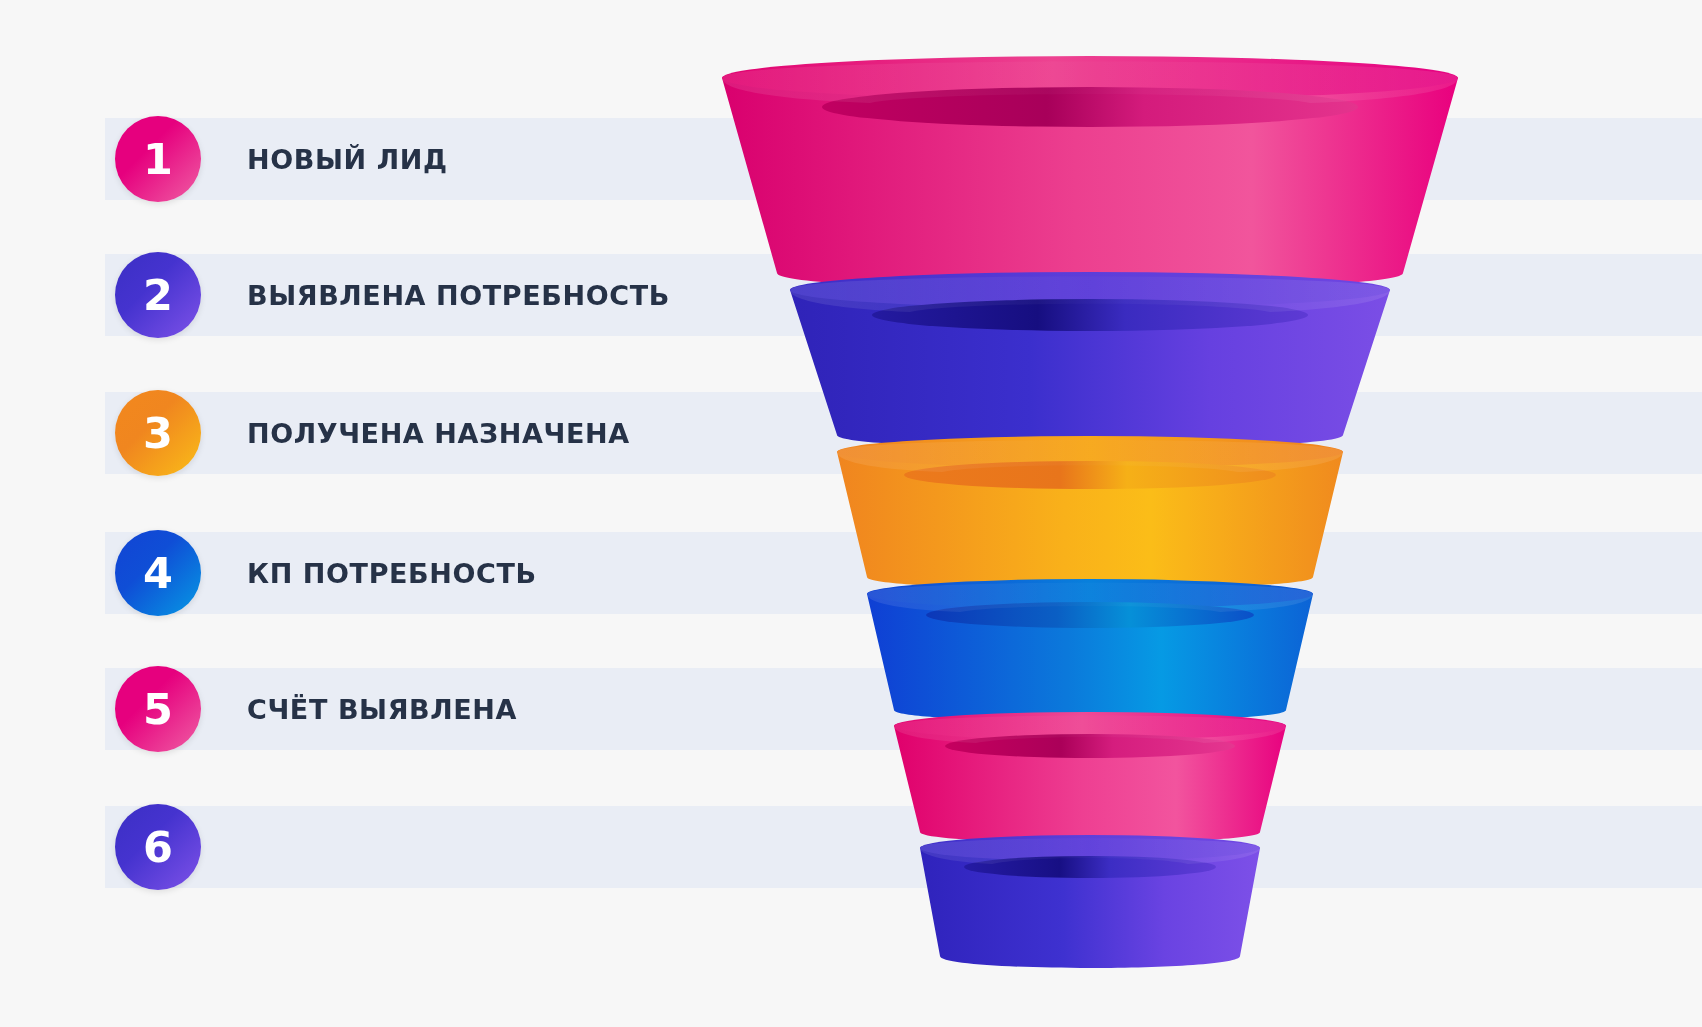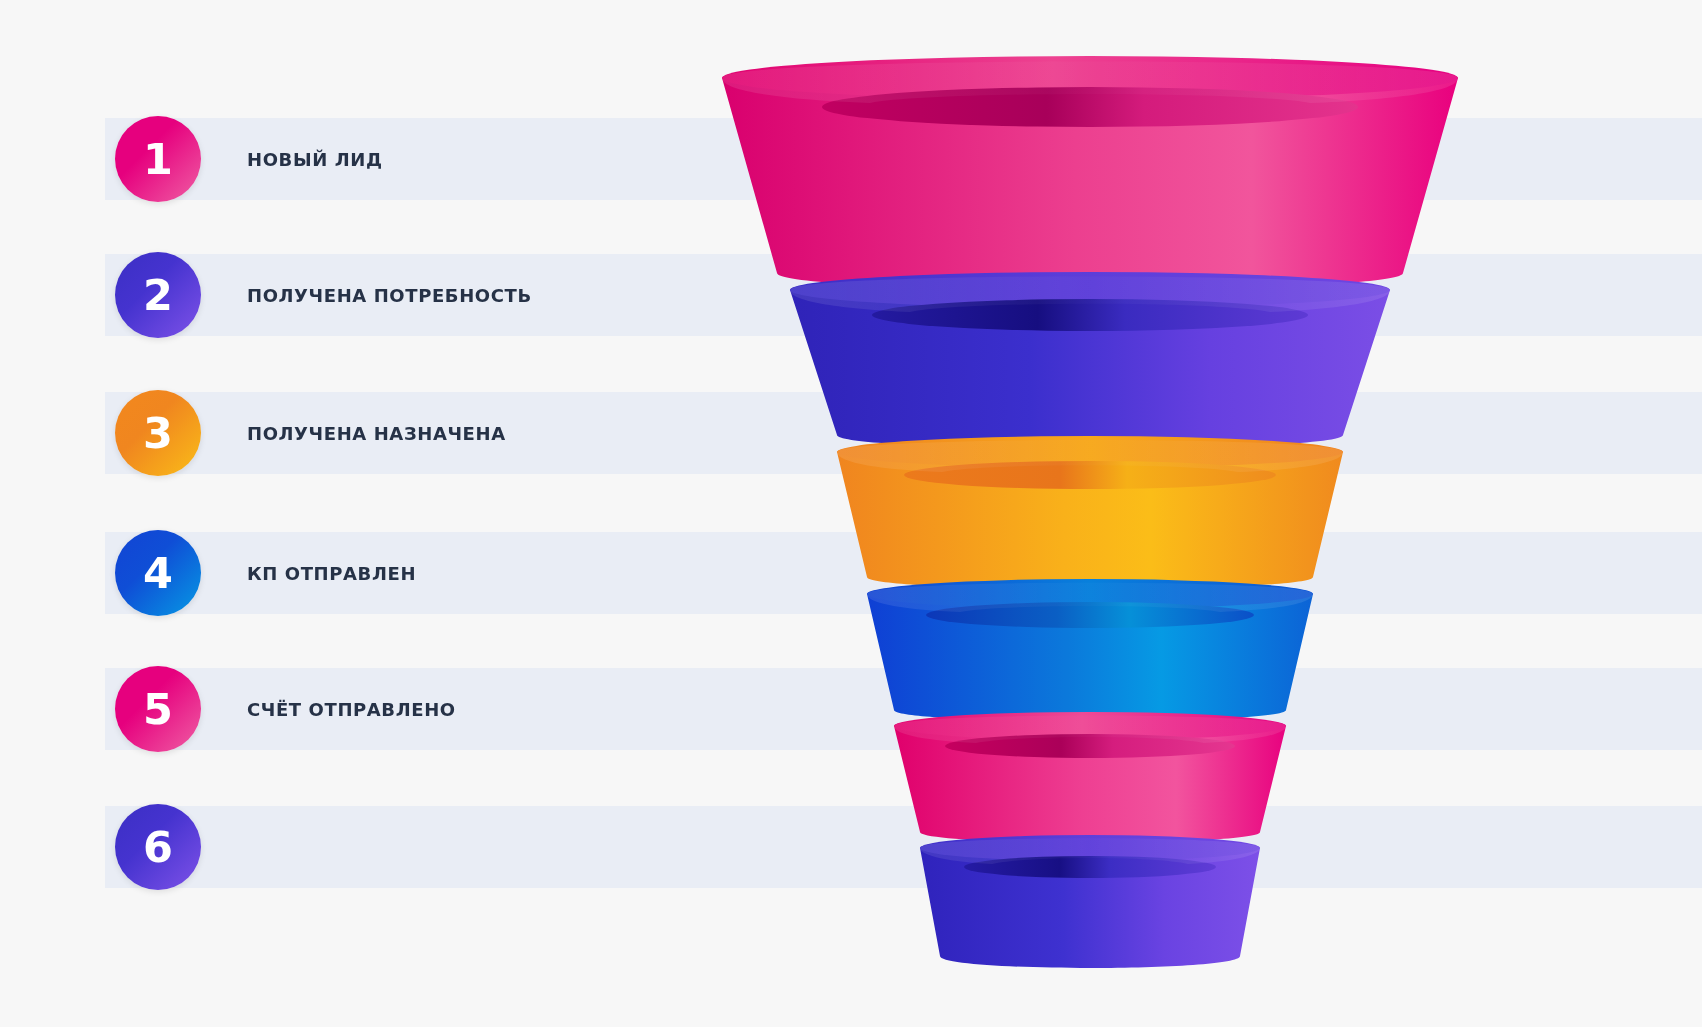--- a/index.html
+++ b/index.html
@@ -29,21 +29,21 @@
     color:#ffffff;
     font-size:43px;
     font-weight:bold;
     line-height:1;
     letter-spacing:0px;
     font-family:"DejaVu Sans","Liberation Sans",sans-serif;
   }
   .label{
     margin-left:46px;
     color:#263247;
-    font-size:18px;
+    font-size:27px;
     font-weight:bold;
     letter-spacing:0.6px;
     white-space:nowrap;
     font-family:"DejaVu Sans","Liberation Sans",sans-serif;
   }
 
   
   #funnel{position:absolute;left:690px;top:20px;width:800px;height:990px;}
 </style>
 </head>
@@ -251,42 +251,42 @@
     <div class="circle" style="background:linear-gradient(135deg,#e6007e 0%,#e6007e 38%,#ef5fa4 100%);">
       <span>1</span>
     </div>
     <div class="label">НОВЫЙ ЛИД</div>
   </div>
 
   <div class="step" style="top:252px;">
     <div class="circle" style="background:linear-gradient(135deg,#3b2fc4 0%,#4533cf 40%,#7e52e8 100%);">
       <span>2</span>
     </div>
-    <div class="label">ПОЛУЧЕНА ПОТРЕБНОСТЬ</div>
+    <div class="label">ВЫЯВЛЕНА ПОТРЕБНОСТЬ</div>
   </div>
 
   <div class="step" style="top:390px;">
     <div class="circle" style="background:linear-gradient(135deg,#f2881e 0%,#f0861f 40%,#fabd18 100%);">
       <span>3</span>
     </div>
     <div class="label">ПОЛУЧЕНА НАЗНАЧЕНА</div>
   </div>
 
   <div class="step" style="top:530px;">
     <div class="circle" style="background:linear-gradient(135deg,#1244d4 0%,#0f4ed6 40%,#069ae4 100%);">
       <span>4</span>
     </div>
-    <div class="label">КП ОТПРАВЛЕН</div>
+    <div class="label">КП ПОТРЕБНОСТЬ</div>
   </div>
 
   <div class="step" style="top:666px;">
     <div class="circle" style="background:linear-gradient(135deg,#e6007e 0%,#e6007e 38%,#ef5fa4 100%);">
       <span>5</span>
     </div>
-    <div class="label">СЧЁТ ОТПРАВЛЕНО</div>
+    <div class="label">СЧЁТ ВЫЯВЛЕНА</div>
   </div>
 
   <div class="step" style="top:804px;">
     <div class="circle" style="background:linear-gradient(135deg,#3b2fc4 0%,#4533cf 40%,#7e52e8 100%);">
       <span>6</span>
     </div>
   </div>
 
 </div>
 

